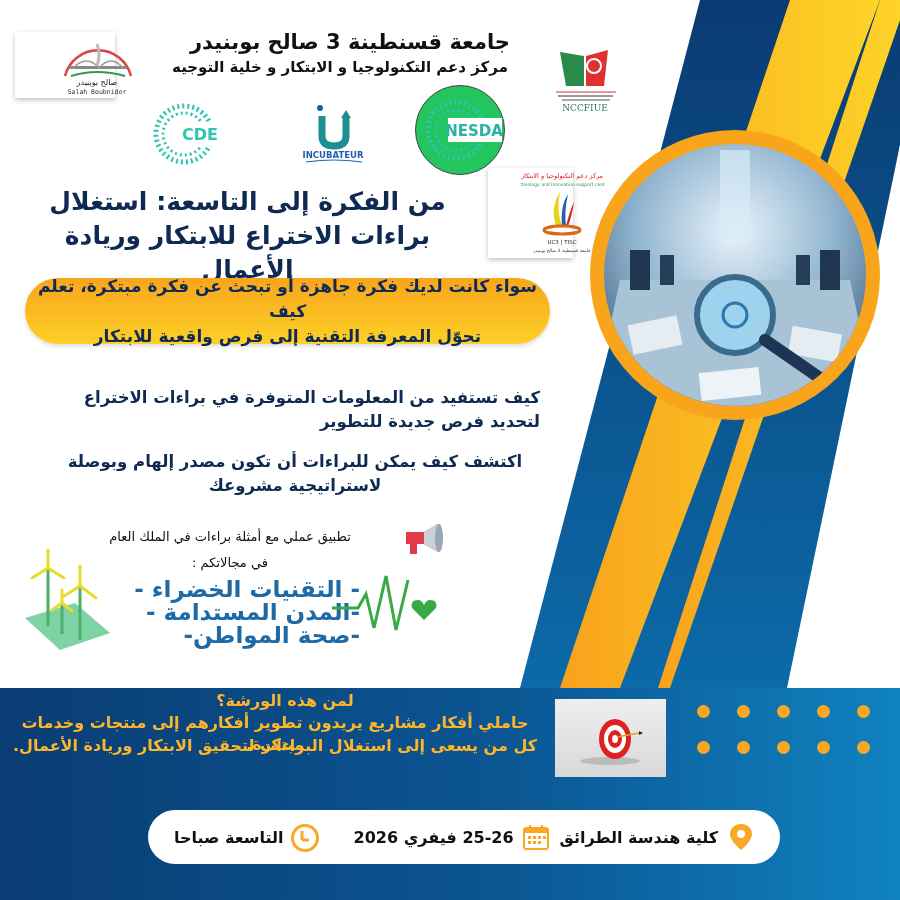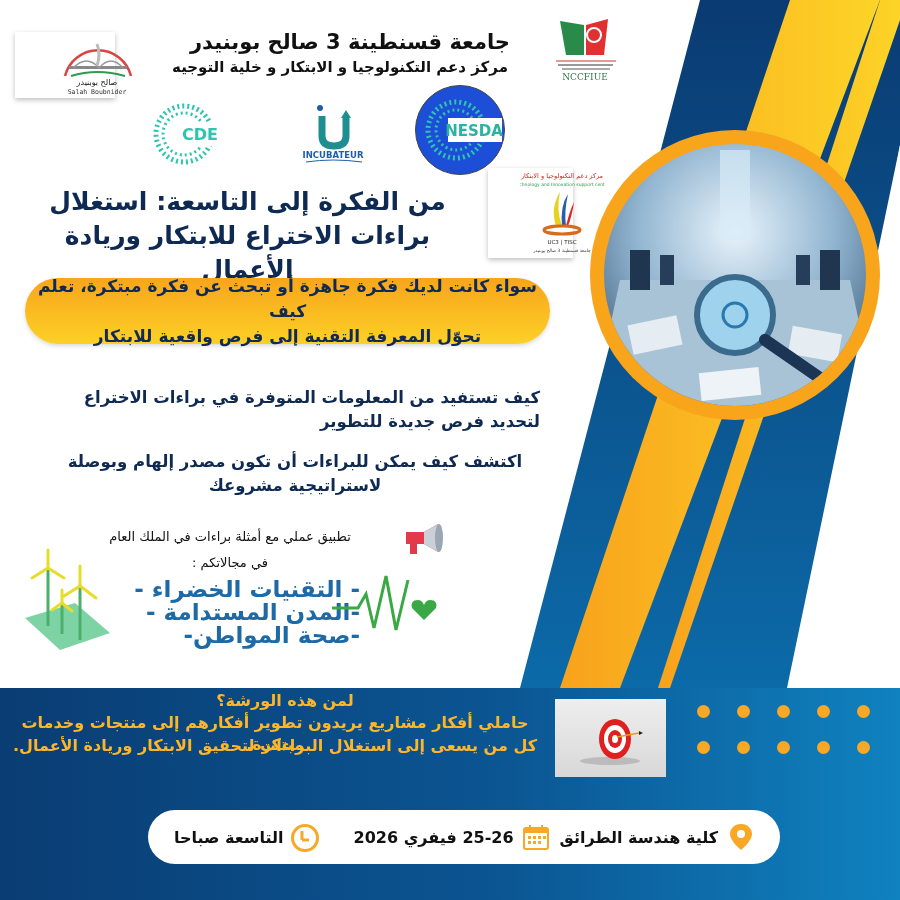--- a/index.html
+++ b/index.html
@@ -10,24 +10,24 @@
 
   
   #bg-svg { position: absolute; left: 0; top: 0; width: 900px; height: 900px; z-index: 0; }
 
   
   .uni-title { left: 170px; top: 28px; width: 360px; font-weight: bold; font-size: 21px; color: #111; line-height: 28px; }
   .uni-sub { left: 150px; top: 56px; width: 380px; font-weight: bold; font-size: 15px; color: #111; line-height: 22px; }
 
   .logo-card { background: #fff; box-shadow: 0 2px 5px rgba(0,0,0,0.25); padding-left: 32px; }
   .logo-ums { left: 15px; top: 32px; width: 100px; height: 66px; }
-  .logo-nccfiue { left: 548px; top: 13px; width: 75px; height: 70px; }
+  .logo-nccfiue { left: 548px; top: 44px; width: 75px; height: 70px; }
   .logo-cde { left: 150px; top: 100px; width: 75px; height: 70px; }
   .logo-incub { left: 296px; top: 100px; width: 75px; height: 65px; }
-  .logo-nesda { left: 415px; top: 85px; width: 90px; height: 90px; border-radius: 50%; border: 1.5px solid #444; background:#1d4ed8; }
+  .logo-nesda { left: 415px; top: 85px; width: 90px; height: 90px; border-radius: 50%; border: 1.5px solid #444; background:#22c55e; }
   .logo-tisc { left: 488px; top: 168px; width: 85px; height: 90px; }
 
   .main-title { left: 20px; top: 185px; width: 455px; font-weight: bold; font-size: 25px; color: #0f2a52; line-height: 34px; }
 
   .pill-yellow { left: 25px; top: 278px; width: 525px; height: 66px; border-radius: 33px;
     background: linear-gradient(180deg, #f8a51c 0%, #fcd026 100%);
     box-shadow: 0 2px 4px rgba(0,0,0,0.15); display:flex; align-items:center; justify-content:center; }
   .pill-yellow-text { font-weight: bold; font-size: 17px; color: #112a55; line-height: 25px; }
 
   .point { font-weight: bold; font-size: 16.5px; color: #0f2a52; line-height: 24px; }

